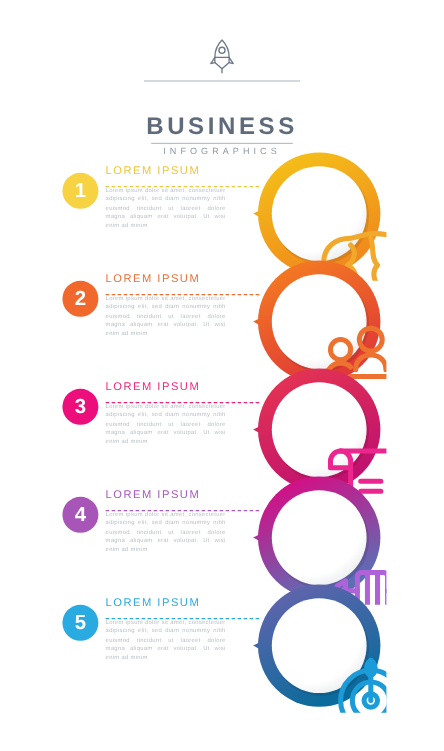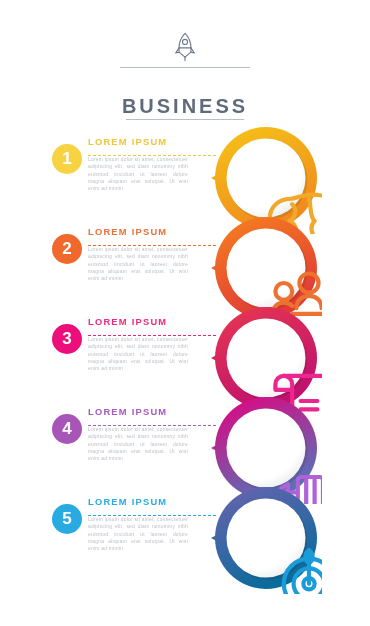--- a/index.html
+++ b/index.html
@@ -27,21 +27,21 @@
   }
 
   
   .row{position:absolute;left:0;width:370px;height:90px;}
   .badge{
     position:absolute;left:52px;top:22px;width:30px;height:30px;border-radius:50%;
     color:#fff;font-size:17px;font-weight:bold;text-align:center;line-height:30px;
   }
   .txt{position:absolute;left:88px;top:14px;width:104px;}
   .heading{
-    font-size:9.3px;letter-spacing:1.25px;font-weight:bold;line-height:12px;
+    font-size:9.3px;letter-spacing:1.25px;font-weight:normal;line-height:12px;
     white-space:nowrap;
   }
   .dashline{
     position:absolute;left:88px;top:33px;height:0;width:128px;
     border-top:1.6px dashed #e2c94e;
   }
   .body{
     font-size:4.9px;line-height:7.3px;color:#b9bec6;
     text-align:justify;margin-top:8px;width:100px;
     letter-spacing:.25px;
@@ -64,20 +64,21 @@
         <path d="M13 21 L9 27 L13 26"></path>
         <path d="M27 21 L31 27 L27 26"></path>
         <path d="M13 21 L13 26 L20 32 L27 26 L27 21"></path>
         <path d="M20 32 L20 36"></path>
       </svg>
     </span>
     <div class="brand-wrap">
       <div class="rule rule-top"></div>
       <div class="brand">BUSINESS</div>
       <div class="rule rule-bot"></div>
+      <div class="brand-sub">INFOGRAPHICS</div>
     </div>
   </div>
 
   <div id="rows-host">
       <div class="row" style="top: 122px;">
         <div class="badge" style="background: rgb(247, 211, 68);">1</div>
         <div class="dashline" style="border-top-color: rgb(239, 200, 66);"></div>
         <div class="txt">
           <div class="heading" style="color: rgb(239, 197, 58);">LOREM IPSUM</div>
           <div class="body">Lorem ipsum dolor sit amet, consectetuer adipiscing elit, sed diam nonummy nibh euismod tincidunt ut laoreet dolore magna aliquam erat volutpat. Ut wisi enim ad minim</div>

